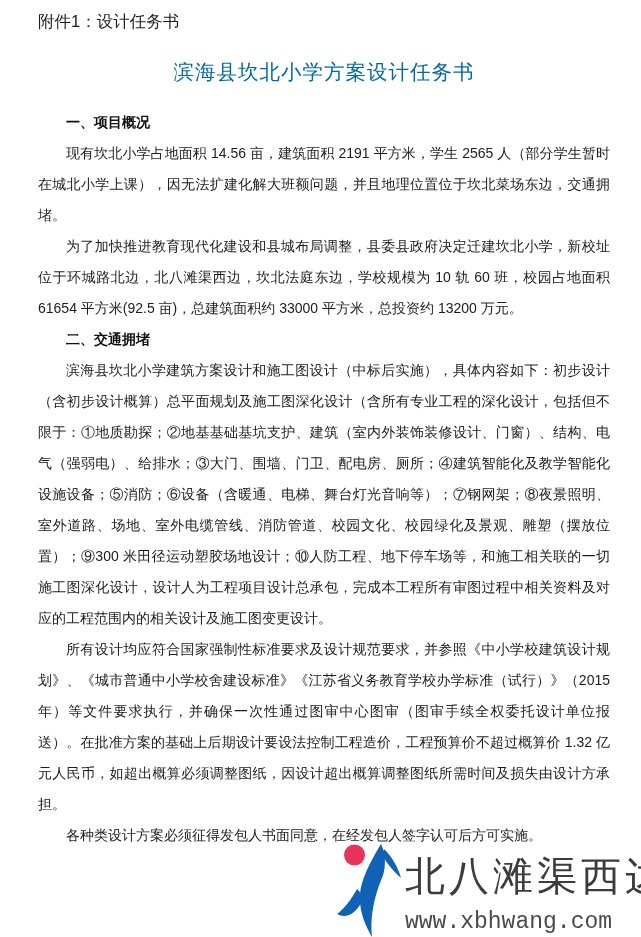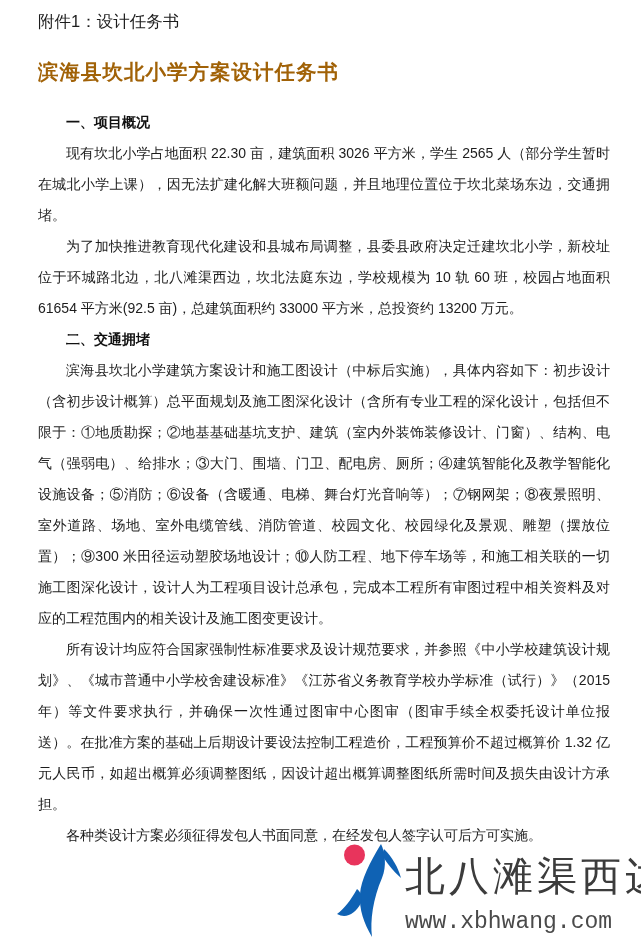--- a/index.html
+++ b/index.html
@@ -12,24 +12,25 @@
     color:#1c1c1c;
   }
   .content { padding:8px 31px 0 38px; }
   .attachment-label {
     font-size:16.5px;
     line-height:26px;
   }
   .doc-title {
     margin-top:20px;
     font-size:20.5px;
-    font-weight:bold;
+    font-weight:normal;
+    text-align:center;
     letter-spacing:1px;
     line-height:36px;
-    color:#a16207;
+    color:#0369a1;
   }
   .body-text { margin-top:17px; }
   .para {
     margin:0;
     font-size:14px;
     line-height:31px;
     text-indent:2em;
     text-align:justify;
     text-justify:inter-ideograph;
     color:#1c1c1c;
@@ -69,21 +70,21 @@
 <div class="page">
   <div class="content">
 
     <div class="attachment-label">附件1：设计任务书</div>
 
     <div class="doc-title">滨海县坎北小学方案设计任务书</div>
 
     <div class="body-text">
 
       <p class="para section-heading">一、项目概况</p>
-      <p class="para">现有坎北小学占地面积 22.30 亩，建筑面积 3026 平方米，学生 2565 人（部分学生暂时在城北小学上课），因无法扩建化解大班额问题，并且地理位置位于坎北菜场东边，交通拥堵。</p>
+      <p class="para">现有坎北小学占地面积 14.56 亩，建筑面积 2191 平方米，学生 2565 人（部分学生暂时在城北小学上课），因无法扩建化解大班额问题，并且地理位置位于坎北菜场东边，交通拥堵。</p>
       <p class="para">为了加快推进教育现代化建设和县城布局调整，县委县政府决定迁建坎北小学，新校址位于环城路北边，北八滩渠西边，坎北法庭东边，学校规模为 10 轨 60 班，校园占地面积 61654 平方米(92.5 亩)，总建筑面积约 33000 平方米，总投资约 13200 万元。</p>
 
       <p class="para section-heading">二、交通拥堵</p>
       <p class="para">滨海县坎北小学建筑方案设计和施工图设计（中标后实施），具体内容如下：初步设计（含初步设计概算）总平面规划及施工图深化设计（含所有专业工程的深化设计，包括但不限于：①地质勘探；②地基基础基坑支护、建筑（室内外装饰装修设计、门窗）、结构、电气（强弱电）、给排水；③大门、围墙、门卫、配电房、厕所；④建筑智能化及教学智能化设施设备；⑤消防；⑥设备（含暖通、电梯、舞台灯光音响等）；⑦钢网架；⑧夜景照明、室外道路、场地、室外电缆管线、消防管道、校园文化、校园绿化及景观、雕塑（摆放位置）；⑨300 米田径运动塑胶场地设计；⑩人防工程、地下停车场等，和施工相关联的一切施工图深化设计，设计人为工程项目设计总承包，完成本工程所有审图过程中相关资料及对应的工程范围内的相关设计及施工图变更设计。</p>
       <p class="para">所有设计均应符合国家强制性标准要求及设计规范要求，并参照《中小学校建筑设计规划》、《城市普通中小学校舍建设标准》《江苏省义务教育学校办学标准（试行）》（2015 年）等文件要求执行，并确保一次性通过图审中心图审（图审手续全权委托设计单位报送）。在批准方案的基础上后期设计要设法控制工程造价，工程预算价不超过概算价 1.32 亿元人民币，如超出概算必须调整图纸，因设计超出概算调整图纸所需时间及损失由设计方承担。</p>
       <p class="para">各种类设计方案必须征得发包人书面同意，在经发包人签字认可后方可实施。</p>
 
     </div>
   </div>
 

